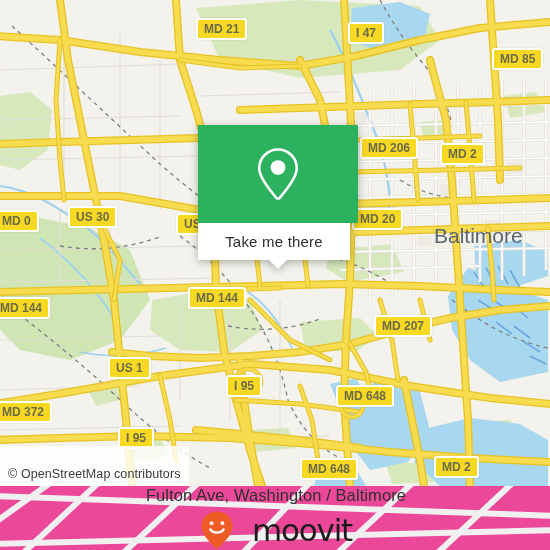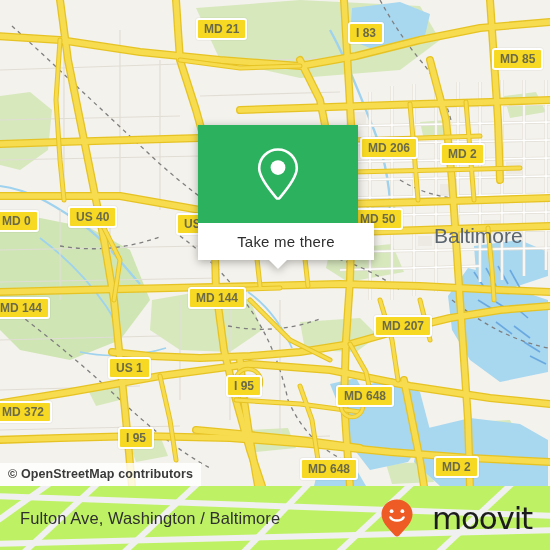--- a/index.html
+++ b/index.html
@@ -34,25 +34,24 @@
   #map svg { display: block; }
 
   .attrib {
     position: absolute;
     left: 0;
     bottom: 0;
     background: rgba(255,255,255,0.80);
     color: #3a3a3a;
     font-size: 12.5px;
     line-height: 14px;
-    padding: 4px 8px 5px 8px;
+    padding: 21px 8px 5px 8px;
     font-family: "Liberation Sans", sans-serif;
     letter-spacing: 0.1px;
     white-space: nowrap;
-    font-weight: bold;
   }
 
   
   #card {
     position: absolute;
     left: 198px;
     top: 125px;
     width: 160px;
     height: 135px;
     filter: drop-shadow(0 2px 4px rgba(0,0,0,0.30));
@@ -60,21 +59,21 @@
   .card-green {
     position: absolute;
     left: 0; top: 0;
     width: 160px;
     height: 98px;
     background: #2cb15f;
   }
   .card-white {
     position: absolute;
     left: 0; top: 98px;
-    width: 176px;
+    width: 152px;
     height: 37px;
     background: #ffffff;
     display: flex;
     align-items: center;
     justify-content: center;
   }
   .card-label {
     font-size: 15px;
     color: #2e2e2e;
     font-family: "Liberation Sans", sans-serif;
@@ -100,27 +99,28 @@
     justify-content: center;
   }
 
   
   #bottombar {
     position: absolute;
     left: 0;
     top: 486px;
     width: 550px;
     height: 64px;
-    background: #bef264;
+    background: #ec4899;
     display: flex;
     align-items: center;
     justify-content: space-between;
     padding: 0 18px 0 20px;
     box-sizing: border-box;
     overflow: hidden;
+    flex-direction: column;
   }
   #bottombar .bgmark {
     position: absolute;
     left: 0; top: 0;
     width: 550px; height: 64px;
     pointer-events: none;
   }
   .place-title {
     position: relative;
     font-size: 16.5px;
@@ -403,27 +403,27 @@
           <circle cx="248" cy="382" r="13"></circle>
           <circle cx="352" cy="406" r="11"></circle>
         </g>
       </g>
 
       <text class="citytx" x="434" y="243">Baltimore</text>
     </svg>
 
     <div id="shields">
         <div style="position: absolute; left: 196px; top: 18px; background: rgb(247, 217, 35); color: rgb(107, 107, 74); border: 2px solid rgb(255, 255, 255); border-radius: 3px; font-family: &quot;Liberation Sans&quot;, sans-serif; font-weight: bold; font-size: 12px; line-height: 14px; padding: 2px 6px; white-space: nowrap; box-shadow: rgba(0, 0, 0, 0.03) 0px 0px 0px 1px;">MD 21</div>
-        <div style="position: absolute; left: 348px; top: 22px; background: rgb(247, 217, 35); color: rgb(107, 107, 74); border: 2px solid rgb(255, 255, 255); border-radius: 3px; font-family: &quot;Liberation Sans&quot;, sans-serif; font-weight: bold; font-size: 12px; line-height: 14px; padding: 2px 6px; white-space: nowrap; box-shadow: rgba(0, 0, 0, 0.03) 0px 0px 0px 1px;">I 83</div>
+        <div style="position: absolute; left: 348px; top: 22px; background: rgb(247, 217, 35); color: rgb(107, 107, 74); border: 2px solid rgb(255, 255, 255); border-radius: 3px; font-family: &quot;Liberation Sans&quot;, sans-serif; font-weight: bold; font-size: 12px; line-height: 14px; padding: 2px 6px; white-space: nowrap; box-shadow: rgba(0, 0, 0, 0.03) 0px 0px 0px 1px;">I 47</div>
         <div style="position: absolute; left: 492px; top: 48px; background: rgb(247, 217, 35); color: rgb(107, 107, 74); border: 2px solid rgb(255, 255, 255); border-radius: 3px; font-family: &quot;Liberation Sans&quot;, sans-serif; font-weight: bold; font-size: 12px; line-height: 14px; padding: 2px 6px; white-space: nowrap; box-shadow: rgba(0, 0, 0, 0.03) 0px 0px 0px 1px;">MD 85</div>
         <div style="position: absolute; left: 360px; top: 137px; background: rgb(247, 217, 35); color: rgb(107, 107, 74); border: 2px solid rgb(255, 255, 255); border-radius: 3px; font-family: &quot;Liberation Sans&quot;, sans-serif; font-weight: bold; font-size: 12px; line-height: 14px; padding: 2px 6px; white-space: nowrap; box-shadow: rgba(0, 0, 0, 0.03) 0px 0px 0px 1px;">MD 206</div>
         <div style="position: absolute; left: 440px; top: 143px; background: rgb(247, 217, 35); color: rgb(107, 107, 74); border: 2px solid rgb(255, 255, 255); border-radius: 3px; font-family: &quot;Liberation Sans&quot;, sans-serif; font-weight: bold; font-size: 12px; line-height: 14px; padding: 2px 6px; white-space: nowrap; box-shadow: rgba(0, 0, 0, 0.03) 0px 0px 0px 1px;">MD 2</div>
-        <div style="position: absolute; left: 68px; top: 206px; background: rgb(247, 217, 35); color: rgb(107, 107, 74); border: 2px solid rgb(255, 255, 255); border-radius: 3px; font-family: &quot;Liberation Sans&quot;, sans-serif; font-weight: bold; font-size: 12px; line-height: 14px; padding: 2px 6px; white-space: nowrap; box-shadow: rgba(0, 0, 0, 0.03) 0px 0px 0px 1px;">US 40</div>
+        <div style="position: absolute; left: 68px; top: 206px; background: rgb(247, 217, 35); color: rgb(107, 107, 74); border: 2px solid rgb(255, 255, 255); border-radius: 3px; font-family: &quot;Liberation Sans&quot;, sans-serif; font-weight: bold; font-size: 12px; line-height: 14px; padding: 2px 6px; white-space: nowrap; box-shadow: rgba(0, 0, 0, 0.03) 0px 0px 0px 1px;">US 30</div>
         <div style="position: absolute; left: 176px; top: 213px; background: rgb(247, 217, 35); color: rgb(107, 107, 74); border: 2px solid rgb(255, 255, 255); border-radius: 3px; font-family: &quot;Liberation Sans&quot;, sans-serif; font-weight: bold; font-size: 12px; line-height: 14px; padding: 2px 6px; white-space: nowrap; box-shadow: rgba(0, 0, 0, 0.03) 0px 0px 0px 1px;">US 1</div>
-        <div style="position: absolute; left: 352px; top: 208px; background: rgb(247, 217, 35); color: rgb(107, 107, 74); border: 2px solid rgb(255, 255, 255); border-radius: 3px; font-family: &quot;Liberation Sans&quot;, sans-serif; font-weight: bold; font-size: 12px; line-height: 14px; padding: 2px 6px; white-space: nowrap; box-shadow: rgba(0, 0, 0, 0.03) 0px 0px 0px 1px;">MD 50</div>
+        <div style="position: absolute; left: 352px; top: 208px; background: rgb(247, 217, 35); color: rgb(107, 107, 74); border: 2px solid rgb(255, 255, 255); border-radius: 3px; font-family: &quot;Liberation Sans&quot;, sans-serif; font-weight: bold; font-size: 12px; line-height: 14px; padding: 2px 6px; white-space: nowrap; box-shadow: rgba(0, 0, 0, 0.03) 0px 0px 0px 1px;">MD 20</div>
         <div style="position: absolute; left: -6px; top: 210px; background: rgb(247, 217, 35); color: rgb(107, 107, 74); border: 2px solid rgb(255, 255, 255); border-radius: 3px; font-family: &quot;Liberation Sans&quot;, sans-serif; font-weight: bold; font-size: 12px; line-height: 14px; padding: 2px 6px; white-space: nowrap; box-shadow: rgba(0, 0, 0, 0.03) 0px 0px 0px 1px;">MD 0</div>
         <div style="position: absolute; left: 188px; top: 287px; background: rgb(247, 217, 35); color: rgb(107, 107, 74); border: 2px solid rgb(255, 255, 255); border-radius: 3px; font-family: &quot;Liberation Sans&quot;, sans-serif; font-weight: bold; font-size: 12px; line-height: 14px; padding: 2px 6px; white-space: nowrap; box-shadow: rgba(0, 0, 0, 0.03) 0px 0px 0px 1px;">MD 144</div>
         <div style="position: absolute; left: -8px; top: 297px; background: rgb(247, 217, 35); color: rgb(107, 107, 74); border: 2px solid rgb(255, 255, 255); border-radius: 3px; font-family: &quot;Liberation Sans&quot;, sans-serif; font-weight: bold; font-size: 12px; line-height: 14px; padding: 2px 6px; white-space: nowrap; box-shadow: rgba(0, 0, 0, 0.03) 0px 0px 0px 1px;">MD 144</div>
         <div style="position: absolute; left: 374px; top: 315px; background: rgb(247, 217, 35); color: rgb(107, 107, 74); border: 2px solid rgb(255, 255, 255); border-radius: 3px; font-family: &quot;Liberation Sans&quot;, sans-serif; font-weight: bold; font-size: 12px; line-height: 14px; padding: 2px 6px; white-space: nowrap; box-shadow: rgba(0, 0, 0, 0.03) 0px 0px 0px 1px;">MD 207</div>
         <div style="position: absolute; left: 108px; top: 357px; background: rgb(247, 217, 35); color: rgb(107, 107, 74); border: 2px solid rgb(255, 255, 255); border-radius: 3px; font-family: &quot;Liberation Sans&quot;, sans-serif; font-weight: bold; font-size: 12px; line-height: 14px; padding: 2px 6px; white-space: nowrap; box-shadow: rgba(0, 0, 0, 0.03) 0px 0px 0px 1px;">US 1</div>
         <div style="position: absolute; left: 226px; top: 375px; background: rgb(247, 217, 35); color: rgb(107, 107, 74); border: 2px solid rgb(255, 255, 255); border-radius: 3px; font-family: &quot;Liberation Sans&quot;, sans-serif; font-weight: bold; font-size: 12px; line-height: 14px; padding: 2px 6px; white-space: nowrap; box-shadow: rgba(0, 0, 0, 0.03) 0px 0px 0px 1px;">I 95</div>
         <div style="position: absolute; left: 336px; top: 385px; background: rgb(247, 217, 35); color: rgb(107, 107, 74); border: 2px solid rgb(255, 255, 255); border-radius: 3px; font-family: &quot;Liberation Sans&quot;, sans-serif; font-weight: bold; font-size: 12px; line-height: 14px; padding: 2px 6px; white-space: nowrap; box-shadow: rgba(0, 0, 0, 0.03) 0px 0px 0px 1px;">MD 648</div>
         <div style="position: absolute; left: -6px; top: 401px; background: rgb(247, 217, 35); color: rgb(107, 107, 74); border: 2px solid rgb(255, 255, 255); border-radius: 3px; font-family: &quot;Liberation Sans&quot;, sans-serif; font-weight: bold; font-size: 12px; line-height: 14px; padding: 2px 6px; white-space: nowrap; box-shadow: rgba(0, 0, 0, 0.03) 0px 0px 0px 1px;">MD 372</div>
         <div style="position: absolute; left: 118px; top: 427px; background: rgb(247, 217, 35); color: rgb(107, 107, 74); border: 2px solid rgb(255, 255, 255); border-radius: 3px; font-family: &quot;Liberation Sans&quot;, sans-serif; font-weight: bold; font-size: 12px; line-height: 14px; padding: 2px 6px; white-space: nowrap; box-shadow: rgba(0, 0, 0, 0.03) 0px 0px 0px 1px;">I 95</div>
         <div style="position: absolute; left: 300px; top: 458px; background: rgb(247, 217, 35); color: rgb(107, 107, 74); border: 2px solid rgb(255, 255, 255); border-radius: 3px; font-family: &quot;Liberation Sans&quot;, sans-serif; font-weight: bold; font-size: 12px; line-height: 14px; padding: 2px 6px; white-space: nowrap; box-shadow: rgba(0, 0, 0, 0.03) 0px 0px 0px 1px;">MD 648</div>

